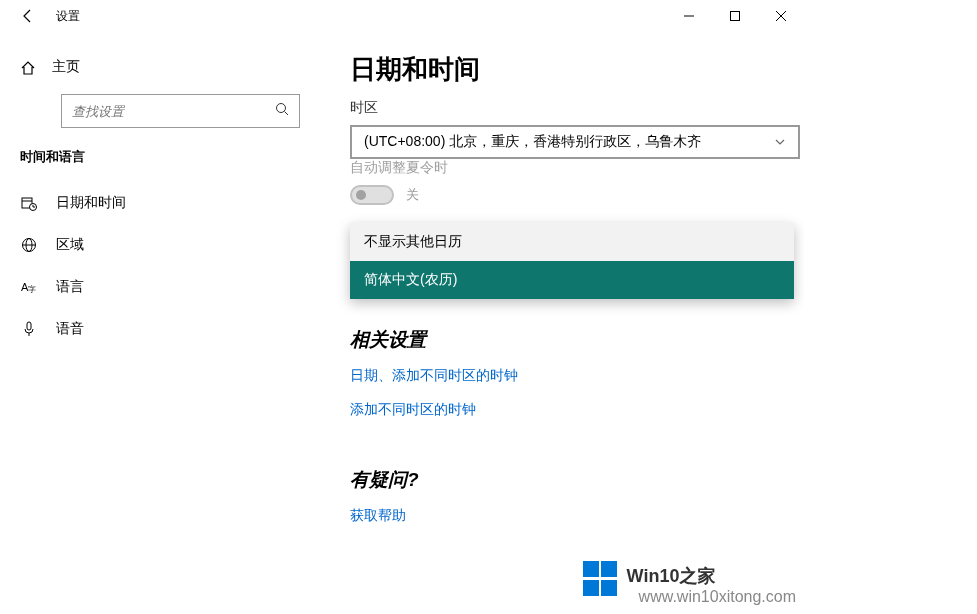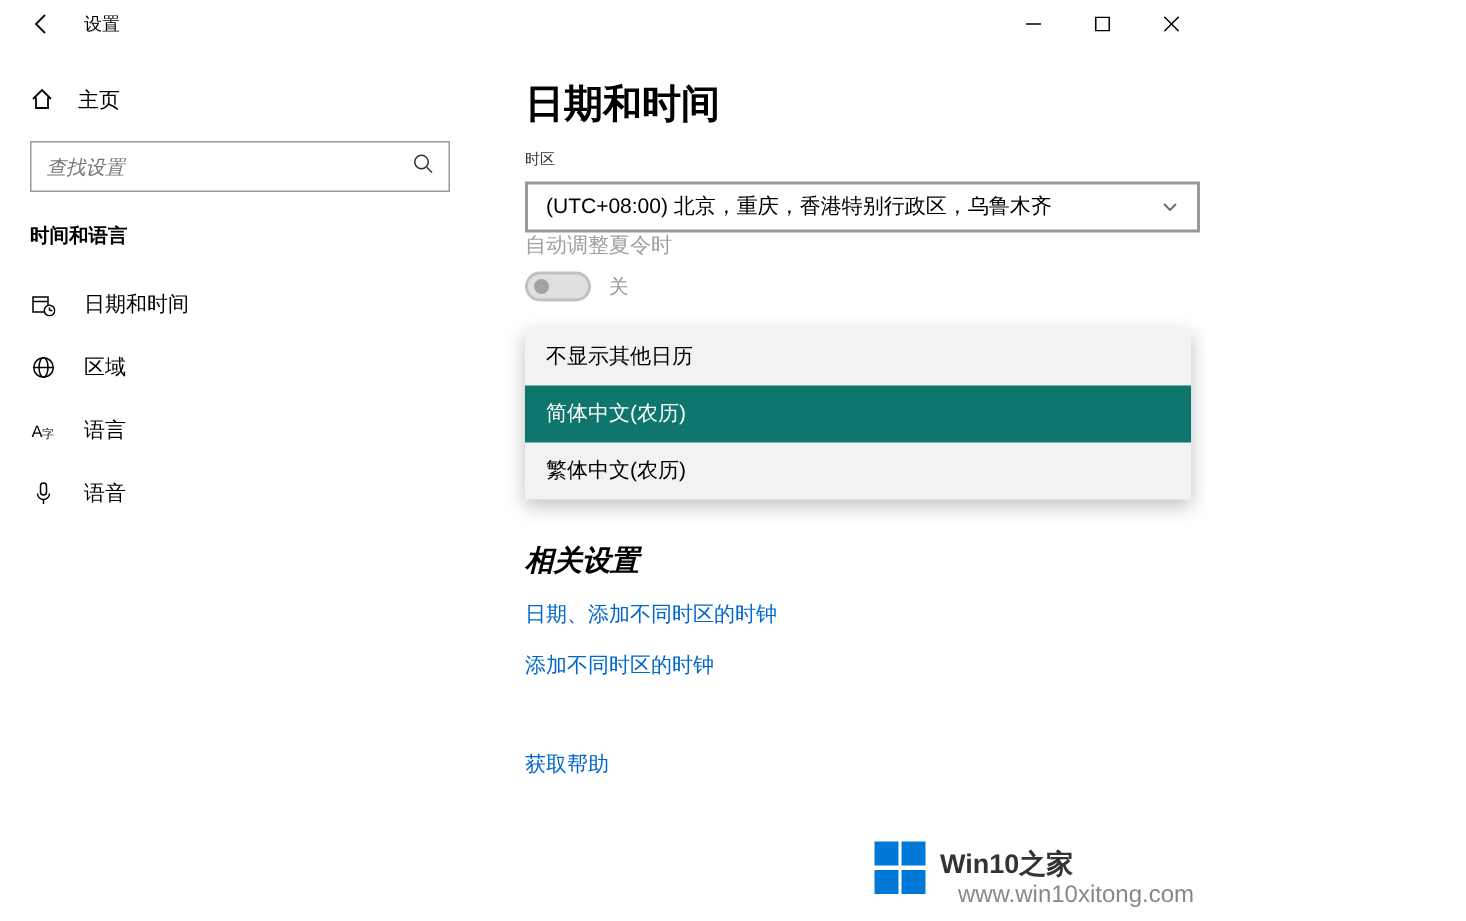--- a/index.html
+++ b/index.html
@@ -5,32 +5,32 @@
 * { margin: 0; padding: 0; box-sizing: border-box; font-family: "Microsoft YaHei", "Segoe UI", sans-serif; }
 body { background: #fff; width: 977px; height: 614px; overflow: hidden; position: relative; }
 .window { width: 804px; height: 614px; background: #fff; position: relative; }
 .titlebar { height: 32px; display: flex; align-items: center; padding-left: 8px; }
 .titlebar-back { width: 40px; height: 32px; display: flex; align-items: center; justify-content: center; cursor: pointer; }
 .titlebar-title { font-size: 12px; margin-left: 8px; color: #000; }
 .window-controls { position: absolute; right: 0; top: 0; display: flex; }
 .win-ctrl { width: 46px; height: 32px; display: flex; align-items: center; justify-content: center; cursor: pointer; }
 .content { display: flex; height: calc(100% - 32px); }
 .sidebar { width: 320px; padding: 20px 20px 0 20px; }
-.home-row { display: flex; align-items: flex-start; gap: 16px; padding: 6px 0; cursor: pointer; margin-bottom: 12px; }
+.home-row { display: flex; align-items: flex-end; gap: 16px; padding: 6px 0; cursor: pointer; margin-bottom: 12px; }
 .home-row span.lbl { font-size: 14px; }
-.search-box { border: 1px solid #999; height: 34px; display: flex; align-items: center; padding: 0 10px; margin-bottom: 20px; background: #fff; }
+.search-box { border: 1px solid #999; height: 34px; display: flex; align-items: center; padding: 0 10px; margin-bottom: 20px; background: #fff; margin-left: 41px; }
 .search-box input { flex: 1; border: none; outline: none; font-size: 13px; font-style: italic; color: #666; background: transparent; }
 .search-box .sicon { color: #333; }
 .cat-title { font-size: 13px; font-weight: 600; margin: 6px 0 16px 0; }
 .nav-item { display: flex; align-items: center; gap: 18px; padding: 12px 0 12px 0; cursor: pointer; font-size: 14px; }
 .nav-item.active { color: #000; }
 .nav-item .nicon { width: 18px; display: flex; justify-content: center; }
 .main { flex: 1; padding: 20px 40px 0 30px; position: relative; overflow: hidden; }
 .page-title { font-size: 26px; font-weight: 600; margin-bottom: 12px; }
-.field-label { font-size: 10px; color: #333; margin-bottom: 8px; }
+.field-label { font-size: 14px; color: #333; margin-bottom: 8px; }
 .dropdown { width: 450px; height: 34px; border: 2px solid #999; display: flex; align-items: center; padding: 0 12px; justify-content: space-between; font-size: 14px; background: #fff; cursor: pointer; }
 .disabled-label { font-size: 14px; color: #a0a0a0; margin-bottom: 8px; }
 .toggle-row { display: flex; align-items: center; gap: 12px; margin-bottom: 18px; }
 .toggle { width: 44px; height: 20px; border: 2px solid #999; border-radius: 10px; position: relative; background: #ccc; opacity: 0.6; }
 .toggle .knob { width: 10px; height: 10px; background: #666; border-radius: 50%; position: absolute; top: 3px; left: 4px; }
 .toggle-lbl { font-size: 13px; color: #999; }
 .dropdown-open { width: 444px; background: #f2f2f2; box-shadow: 0 4px 12px rgba(0,0,0,0.25); position: relative; margin-bottom: 28px; }
 .dd-option { padding: 10px 14px; font-size: 14px; cursor: pointer; }
 .dd-option.selected { background: #0f766e; color: #fff; }
 .section-h { font-size: 19px; font-weight: 600; margin-bottom: 14px; color: #000; font-style: italic; }
@@ -148,28 +148,28 @@
       <div class="toggle-row">
         <div class="toggle">
             <div class="knob"></div>
           </div>
         <span class="toggle-lbl">关</span>
       </div>
 
       <div class="dropdown-open">
         <div class="dd-option">不显示其他日历</div>
         <div class="dd-option selected">简体中文(农历)</div>
-        <div class="dd-option">繁体中文(农历)</div>
       </div>
 
       <div class="section-h">相关设置</div>
       <a class="link">日期、添加不同时区的时钟</a>
       <a class="link">添加不同时区的时钟</a>
 
       <div class="qsection">
+        <div class="section-h">有疑问?</div>
         <a class="link">获取帮助</a>
       </div>
     </div>
   </div>
 
   <div class="watermark">
     <div class="watermark-logo">
         <div></div>
         <div></div>
         <div></div>

